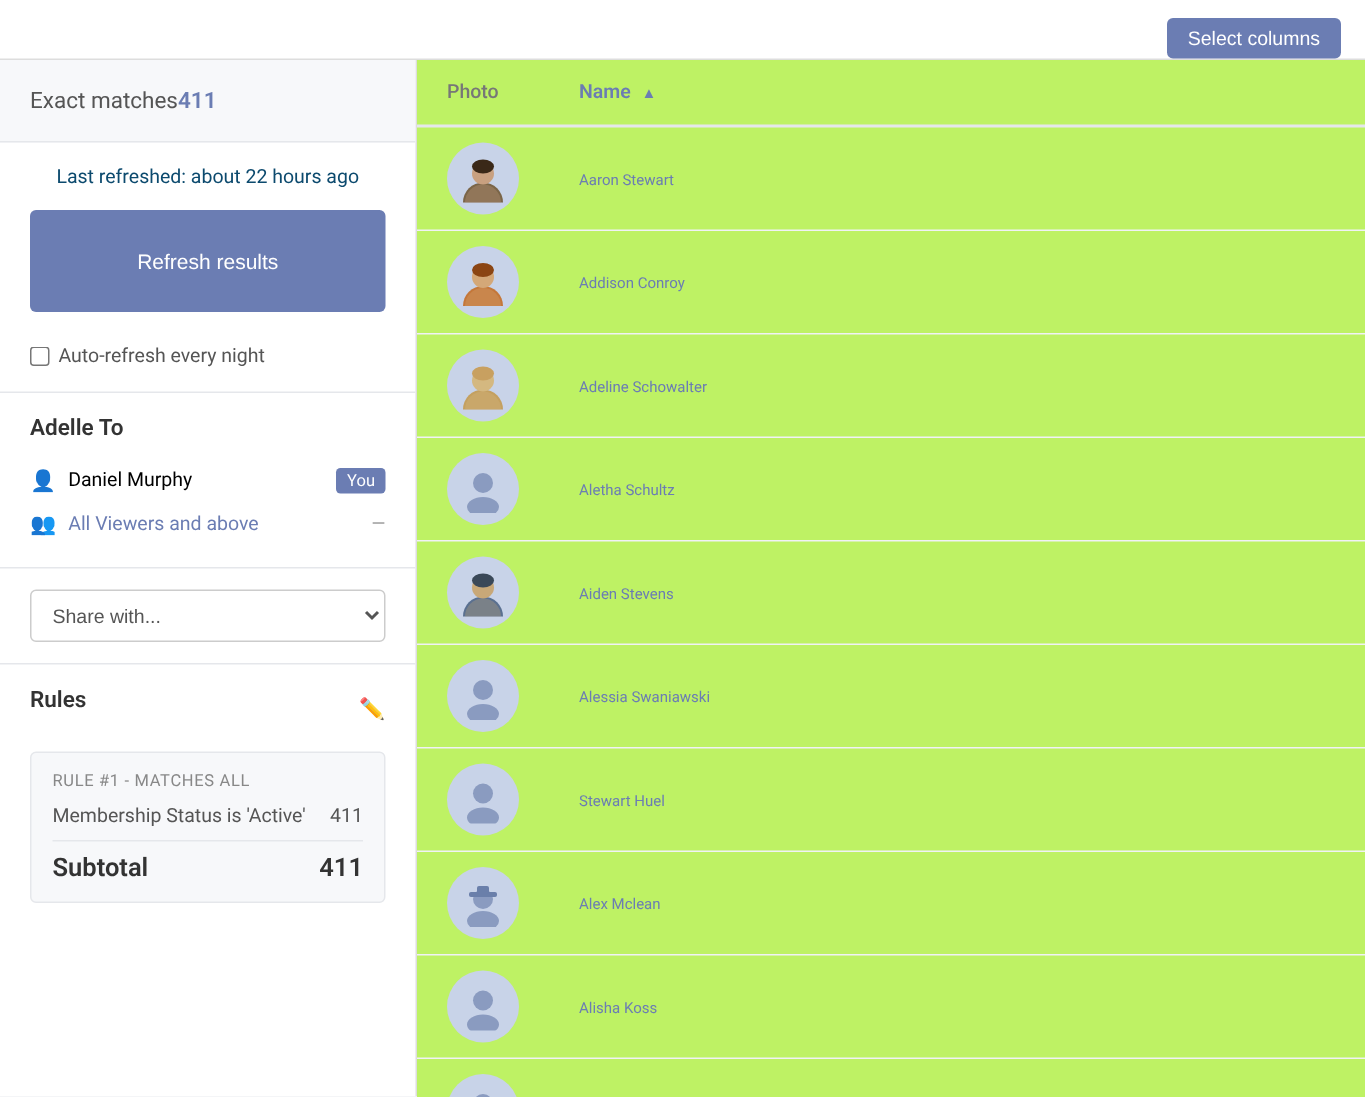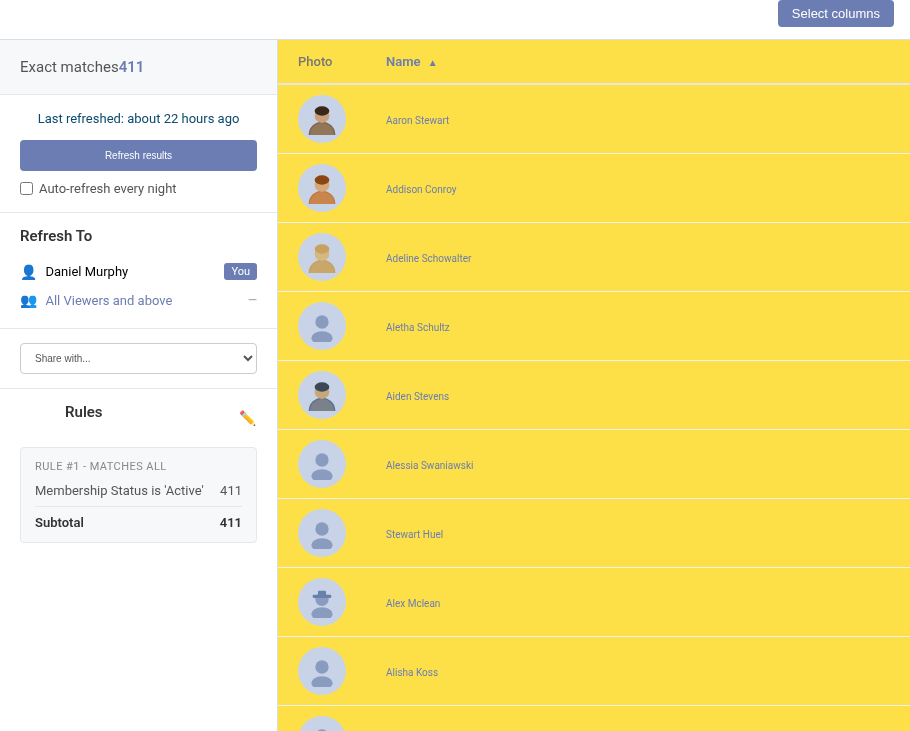--- a/index.html
+++ b/index.html
@@ -2,21 +2,21 @@
 <html><head>
   <meta charset="utf-8">
   <style>
     * { box-sizing: border-box; margin: 0; padding: 0; }
     body { font-family: -apple-system, BlinkMacSystemFont, 'Segoe UI', Roboto, sans-serif; background: #f0f2f5; color: #333; font-size: 14px; }
 
     .top-bar {
       background: #fff;
       height: 40px;
       display: flex;
-      align-items: flex-start;
+      align-items: flex-end;
       justify-content: flex-end;
       padding: 0 16px;
       border-bottom: 1px solid #ddd;
     }
 
     .select-columns-btn {
       background: #6b7db3;
       color: #fff;
       border: none;
       padding: 6px 14px;
@@ -70,25 +70,26 @@
       color: #0c4a6e;
       text-align: center;
       margin-bottom: 14px;
     }
 
     .refresh-btn {
       width: 100%;
       background: #6b7db3;
       color: #fff;
       border: none;
-      padding: 10px;
+      padding: 26px;
       border-radius: 4px;
       cursor: pointer;
-      font-size: 10px;
+      font-size: 14px;
       font-weight: 500;
+      margin-bottom: 12px;
     }
 
     .auto-refresh-label {
       display: flex;
       align-items: center;
       gap: 6px;
       font-size: 13px;
       color: #555;
       cursor: pointer;
       margin-top: 10px;
@@ -150,37 +151,36 @@
     .share-with-section {
       padding: 14px 20px;
       border-bottom: 1px solid #e5e7eb;
     }
 
     .share-select {
       width: 100%;
       padding: 8px 10px;
       border: 1px solid #ccc;
       border-radius: 4px;
-      font-size: 10px;
+      font-size: 13px;
       color: #555;
       background: #fff;
       cursor: pointer;
       appearance: auto;
     }
 
     .rules-section {
       padding: 14px 20px;
     }
 
     .rules-header {
       display: flex;
       align-items: center;
       justify-content: space-between;
       margin-bottom: 14px;
-      margin-left: 45px;
     }
 
     .edit-icon {
       color: #888;
       cursor: pointer;
       font-size: 14px;
     }
 
     .rule-box {
       background: #f7f8fa;
@@ -206,32 +206,32 @@
       margin-bottom: 8px;
     }
 
     .rule-count {
       color: #555;
     }
 
     .subtotal-row {
       display: flex;
       justify-content: space-between;
-      font-size: 13px;
+      font-size: 17px;
       font-weight: 600;
       color: #333;
       border-top: 1px solid #e5e7eb;
       padding-top: 8px;
       margin-top: 4px;
     }
 
     
     .main-content {
       flex: 1;
-      background: #fde047;
+      background: #bef264;
       overflow-y: auto;
     }
 
     .results-table {
       width: 100%;
       border-collapse: collapse;
     }
 
     .results-table thead tr {
       border-bottom: 2px solid #e5e7eb;
@@ -311,21 +311,21 @@
     <div class="refresh-section">
       <div class="last-refreshed">Last refreshed: about 22 hours ago</div>
       <button class="refresh-btn">Refresh results</button>
       <label class="auto-refresh-label">
         <input type="checkbox" style="">
         <span>Auto-refresh every night</span>
       </label>
     </div>
 
     <div class="visible-to-section">
-      <div class="section-title">Refresh To</div>
+      <div class="section-title">Adelle To</div>
       <div class="user-row">
         <div class="user-info">
           <span class="user-icon">👤</span>
           <span style="color:#000000;cursor:pointer;">Daniel Murphy</span>
         </div>
         <span class="you-badge">You</span>
       </div>
       <div class="user-row">
         <div class="user-info">
           <span class="user-icon">👥</span>

